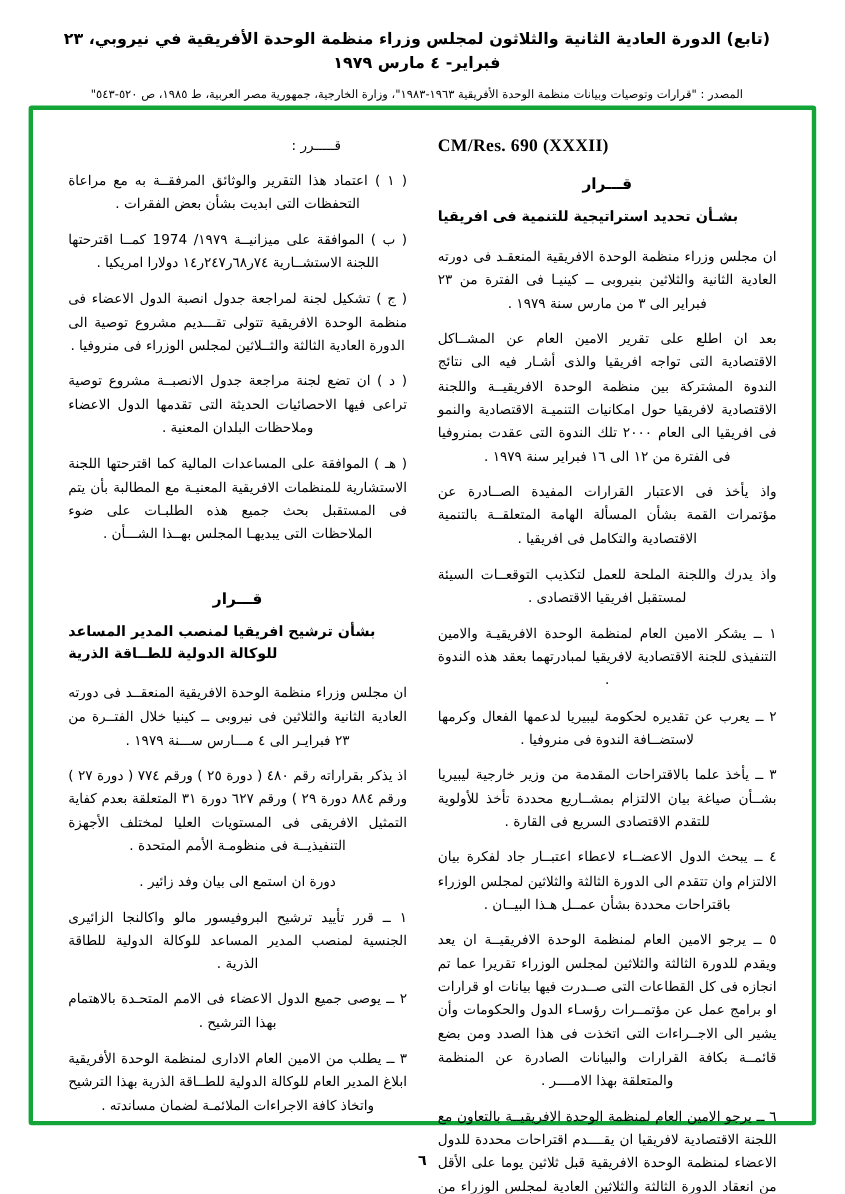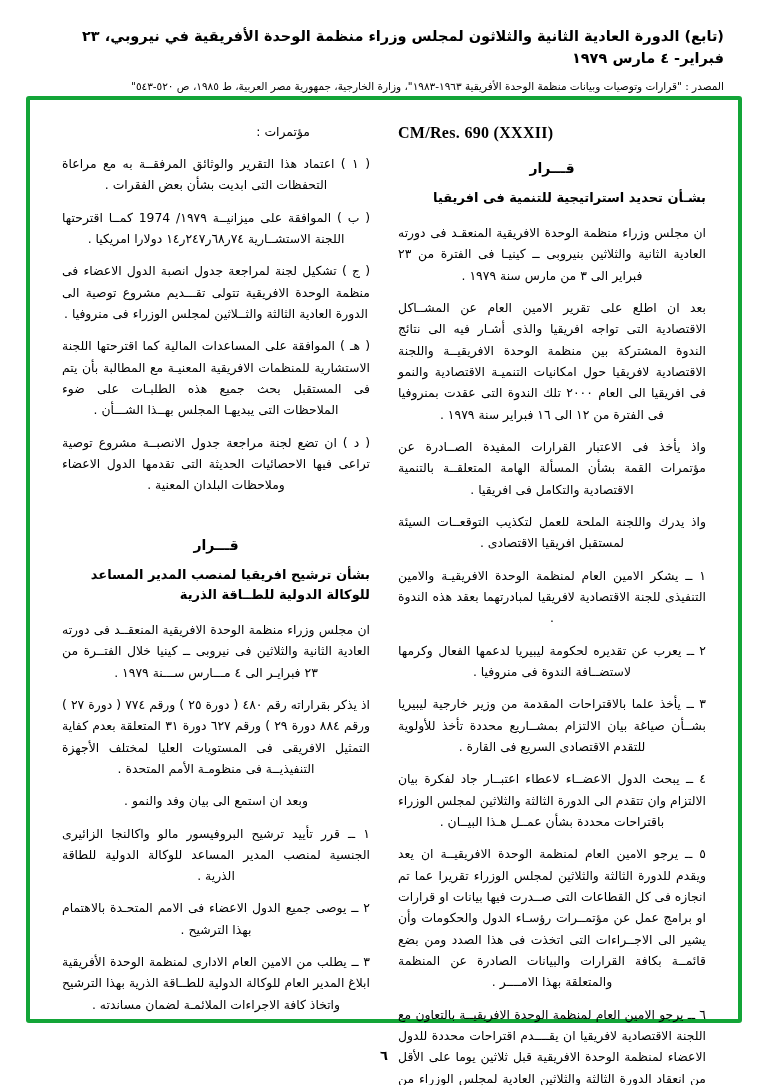--- a/index.html
+++ b/index.html
@@ -18,21 +18,21 @@
   .page {
     width: 768px;
     height: 1085px;
     position: relative;
     box-sizing: border-box;
     padding: 0;
   }
   
   .header {
     padding: 26px 44px 0 34px;
-    text-align: right;
+    text-align: center;
   }
   .header-title {
     font-family: "DejaVu Sans", sans-serif;
     font-weight: bold;
     font-size: 14.5px;
     line-height: 1.5;
     color: #000;
     letter-spacing: 0px;
   }
   .header-source {
@@ -78,21 +78,21 @@
     margin-bottom: 18px;
   }
   .qarar {
     text-align: center;
     font-weight: bold;
     font-size: 14px;
     letter-spacing: 4px;
     margin: 4px 0 12px 0;
   }
   .subtitle {
-    text-align: right;
+    text-align: left;
     font-weight: bold;
     font-size: 13px;
     line-height: 1.55;
     margin-bottom: 14px;
   }
   .para {
     font-size: 12.4px;
     line-height: 1.72;
     text-align: justify;
     text-align-last: center;
@@ -142,37 +142,37 @@
         <p class="para">واذ يدرك واللجنة الملحة للعمل لتكذيب التوقعــات السيئة لمستقبل افريقيا الاقتصادى .</p>
         <p class="para">١ ــ يشكر الامين العام لمنظمة الوحدة الافريقيـة والامين التنفيذى للجنة الاقتصادية لافريقيا لمبادرتهما بعقد هذه الندوة .</p>
         <p class="para">٢ ــ يعرب عن تقديره لحكومة ليبيريا لدعمها الفعال وكرمها لاستضــافة الندوة فى منروفيا .</p>
         <p class="para">٣ ــ يأخذ علما بالاقتراحات المقدمة من وزير خارجية ليبيريا بشــأن صياغة بيان الالتزام بمشــاريع محددة تأخذ للأولوية للتقدم الاقتصادى السريع فى القارة .</p>
         <p class="para">٤ ــ يبحث الدول الاعضــاء لاعطاء اعتبــار جاد لفكرة بيان الالتزام وان تتقدم الى الدورة الثالثة والثلاثين لمجلس الوزراء باقتراحات محددة بشأن عمــل هـذا البيــان .</p>
         <p class="para">٥ ــ يرجو الامين العام لمنظمة الوحدة الافريقيــة ان يعد ويقدم للدورة الثالثة والثلاثين لمجلس الوزراء تقريرا عما تم انجازه فى كل القطاعات التى صــدرت فيها بيانات او قرارات او برامج عمل عن مؤتمــرات رؤسـاء الدول والحكومات وأن يشير الى الاجــراءات التى اتخذت فى هذا الصدد ومن بضع قائمــة بكافة القرارات والبيانات الصادرة عن المنظمة والمتعلقة بهذا الامــــر .</p>
         <p class="para">٦ ــ يرجو الامين العام لمنظمة الوحدة الافريقيــة بالتعاون مع اللجنة الاقتصادية لافريقيا ان يقــــدم اقتراحات محددة للدول الاعضاء لمنظمة الوحدة الافريقية قبل ثلاثين يوما على الأقل من انعقاد الدورة الثالثة والثلاثين العادية لمجلس الوزراء من اجل صــــياغة</p>
       </div>
 
       <div class="col left">
-        <div class="lead-label">مؤتمرات  :</div>
+        <div class="lead-label">قـــــرر  :</div>
 
         <p class="para">( ١ ) اعتماد هذا التقرير والوثائق المرفقــة به مع مراعاة التحفظات التى ابديت بشأن بعض الفقرات .</p>
         <p class="para">( ب ) الموافقة على ميزانيــة ١٩٧٩/ 1974 كمــا اقترحتها اللجنة الاستشــارية ٧٤ر٦٨ر٢٤٧ر١٤ دولارا امريكيا .</p>
         <p class="para">( ج ) تشكيل لجنة لمراجعة جدول انصبة الدول الاعضاء فى منظمة الوحدة الافريقية تتولى تقـــديم مشروع توصية الى الدورة العادية الثالثة والثــلاثين لمجلس الوزراء فى منروفيا .</p>
+        <p class="para">( د ) ان تضع لجنة مراجعة جدول الانصبــة مشروع توصية تراعى فيها الاحصائيات الحديثة التى تقدمها الدول الاعضاء وملاحظات البلدان المعنية .</p>
         <p class="para">( هـ ) الموافقة على المساعدات المالية كما اقترحتها اللجنة الاستشارية للمنظمات الافريقية المعنيـة مع المطالبة بأن يتم فى المستقبل بحث جميع هذه الطلبـات على ضوء الملاحظات التى يبديهـا المجلس بهــذا الشـــأن .</p>
-        <p class="para">( د ) ان تضع لجنة مراجعة جدول الانصبــة مشروع توصية تراعى فيها الاحصائيات الحديثة التى تقدمها الدول الاعضاء وملاحظات البلدان المعنية .</p>
 
         <div class="spacer-lg"></div>
 
         <div class="qarar">قـــرار</div>
         <div class="subtitle" style="white-space:pre-line;">بشأن ترشيح افريقيا لمنصب المدير المساعد
 للوكالة الدولية للطــاقة الذرية</div>
 
         <p class="para">ان مجلس وزراء منظمة الوحدة الافريقية المنعقــد فى دورته العادية الثانية والثلاثين فى نيروبى ــ كينيا خلال الفتــرة من ٢٣ فبرايـر الى ٤ مـــارس ســـنة ١٩٧٩ .</p>
         <p class="para">اذ يذكر بقراراته رقم ٤٨٠ ( دورة ٢٥ ) ورقم ٧٧٤ ( دورة ٢٧ ) ورقم ٨٨٤ دورة ٢٩ ) ورقم ٦٢٧ دورة ٣١ المتعلقة بعدم كفاية التمثيل الافريقى فى المستويات العليا لمختلف الأجهزة التنفيذيــة فى منظومـة الأمم المتحدة .</p>
-        <p class="para">وبعد ان استمع الى بيان وفد والنمو .</p>
+        <p class="para">دورة ان استمع الى بيان وفد زائير .</p>
         <p class="para">١ ــ قرر تأييد ترشيح البروفيسور مالو واكالنجا الزائيرى الجنسية لمنصب المدير المساعد للوكالة الدولية للطاقة الذرية .</p>
         <p class="para">٢ ــ يوصى جميع الدول الاعضاء فى الامم المتحـدة بالاهتمام بهذا الترشيح .</p>
         <p class="para">٣ ــ يطلب من الامين العام الادارى لمنظمة الوحدة الأفريقية ابلاغ المدير العام للوكالة الدولية للطــاقة الذرية بهذا الترشيح واتخاذ كافة الاجراءات الملائمـة لضمان مساندته .</p>
       </div>
 
     </div>
   </div>
 
   <div class="footer">٦</div>
 </div>

